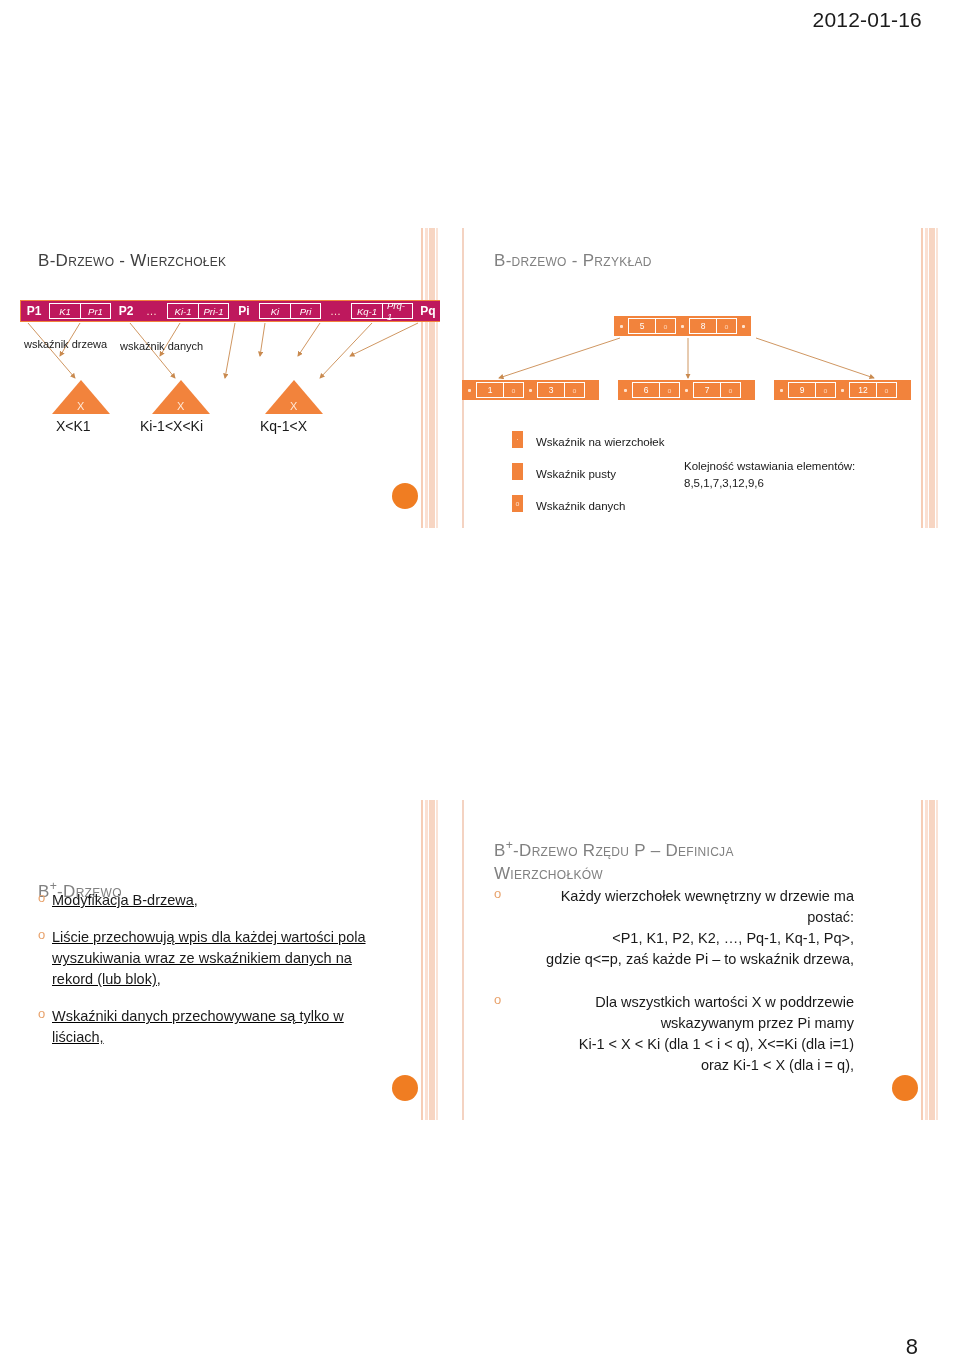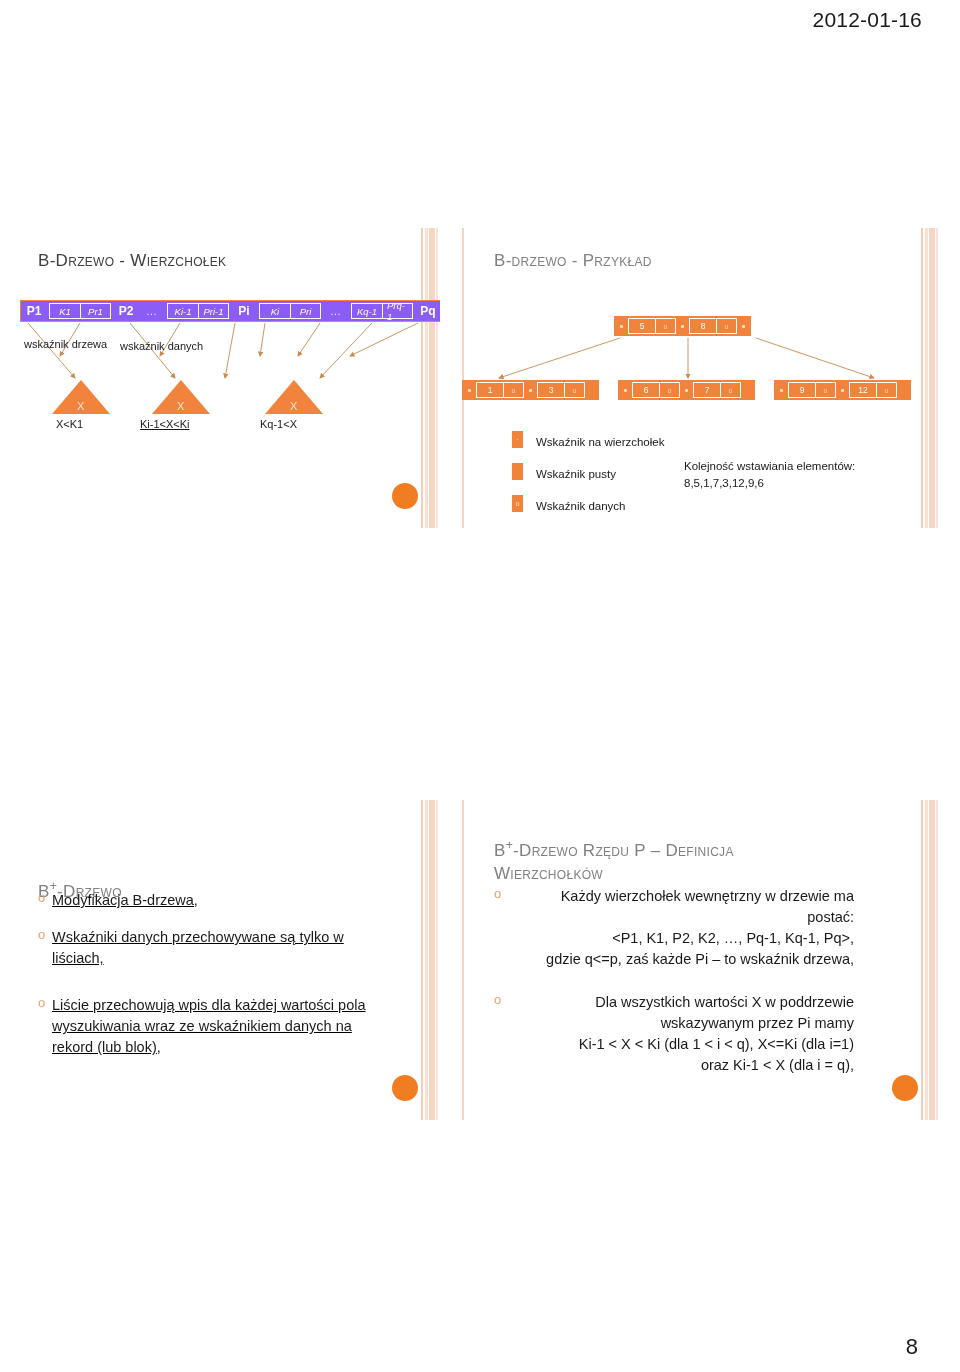--- a/index.html
+++ b/index.html
@@ -73,21 +73,21 @@
     position: absolute; left: 0; top: -1px;
     color: #e8a26b;
     font-size: 13px;
   }
 
   
   .noderow {
     position: absolute;
     display: flex;
     align-items: stretch;
-    background: #8b5cf6;
+    background: #be185d;
     border: 1px solid #f2833c;
     height: 22px;
   }
   .cell {
     display: flex; align-items: center; justify-content: center;
     color: #ffffff;
     font-size: 11px; font-weight: bold;
     padding: 0 4px;
   }
   .cell.p { min-width: 26px; font-size: 12px; }
@@ -109,21 +109,21 @@
     position: absolute;
     width: 0; height: 0;
     border-left: 29px solid transparent;
     border-right: 29px solid transparent;
     border-bottom: 34px solid #f2833c;
   }
   .tri-x {
     position: absolute; color: #ffe8d6; font-size: 11px;
   }
   .tri-cap {
-    position: absolute; font-size: 11px; color: #1a1a1a; white-space: nowrap; text-align: center;
+    position: absolute; font-size: 14px; color: #1a1a1a; white-space: nowrap; text-align: center;
   }
   .ptr-label {
     position: absolute; font-size: 11px; color: #1a1a1a; line-height: 1.25;
     text-align: left;
   }
 
   
   .bnode {
     position: absolute;
     display: flex; align-items: stretch;
@@ -238,21 +238,21 @@
 drzewa</div>
     <div class="ptr-label" style="left:100px; top:112px;">wskaźnik
 danych</div>
 
     <div class="tri" style="left:32px; top:152px;"></div>
     <div class="tri-x" style="left:57px; top:172px;">X</div>
     <div class="tri-cap" style="left:36px; top:190px;">X&lt;K1</div>
 
     <div class="tri" style="left:132px; top:152px;"></div>
     <div class="tri-x" style="left:157px; top:172px;">X</div>
-    <div class="tri-cap" style="left:120px; top:190px;text-decoration:underline;">Ki-1&lt;X&lt;Ki</div>
+    <div class="tri-cap" style="left:120px; top:190px;">Ki-1&lt;X&lt;Ki</div>
 
     <div class="tri" style="left:245px; top:152px;"></div>
     <div class="tri-x" style="left:270px; top:172px;">X</div>
     <div class="tri-cap" style="left:240px; top:190px;">Kq-1&lt;X</div>
   </div>
 
   <div class="slide" style="left:462px; top:228px; width:478px; height:300px;">
 
     <div class="left-rule"></div>
     <div class="stripes">
@@ -361,25 +361,25 @@
         <i class="st4"></i>
     </div>
     <div class="dot" style="left:372px; top:275px;"></div>
 
     <div class="s-title title-grey" style="left:18px; top:55px;">
       <span>B</span><span class="sup">+</span><span>-Drzewo</span>
     </div>
 
     <div class="bullets" style="left:18px; top:90px; width:370px;text-decoration:underline;">
       <div class="bullet">Modyfikacja B-drzewa,</div>
-      <div class="bullet" style="margin-bottom:26px;">Wskaźniki danych przechowywane są tylko w
-liściach,</div>
       <div class="bullet">Liście przechowują wpis dla każdej wartości pola
 wyszukiwania wraz ze wskaźnikiem danych na
 rekord (lub blok),</div>
+      <div class="bullet" style="margin-bottom:26px;">Wskaźniki danych przechowywane są tylko w
+liściach,</div>
     </div>
   </div>
 
   <div class="slide" style="left:462px; top:800px; width:478px; height:320px;">
 
     <div class="left-rule"></div>
     <div class="stripes">
       <i class="st1"></i>
         <i class="st2"></i>
         <i class="st3"></i>

